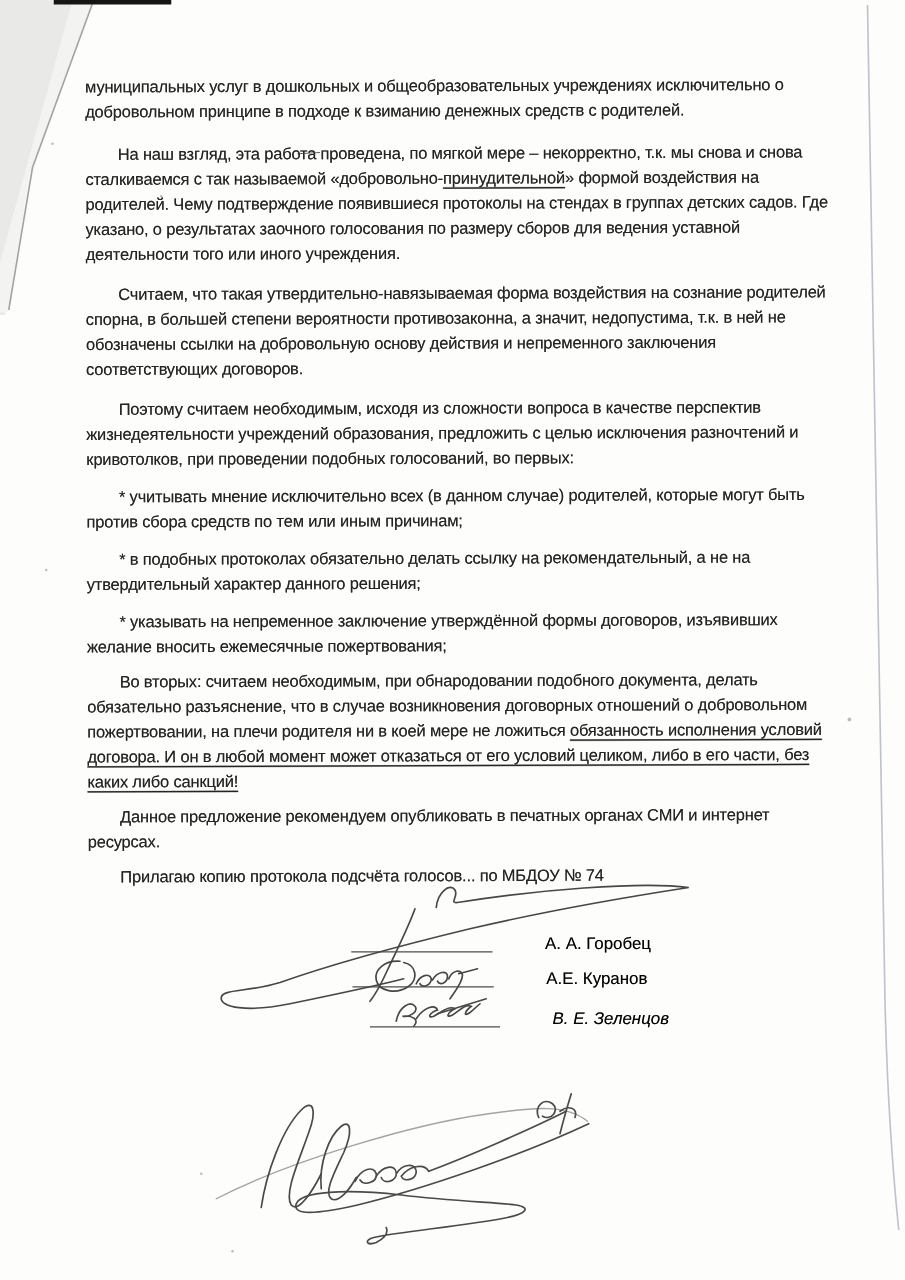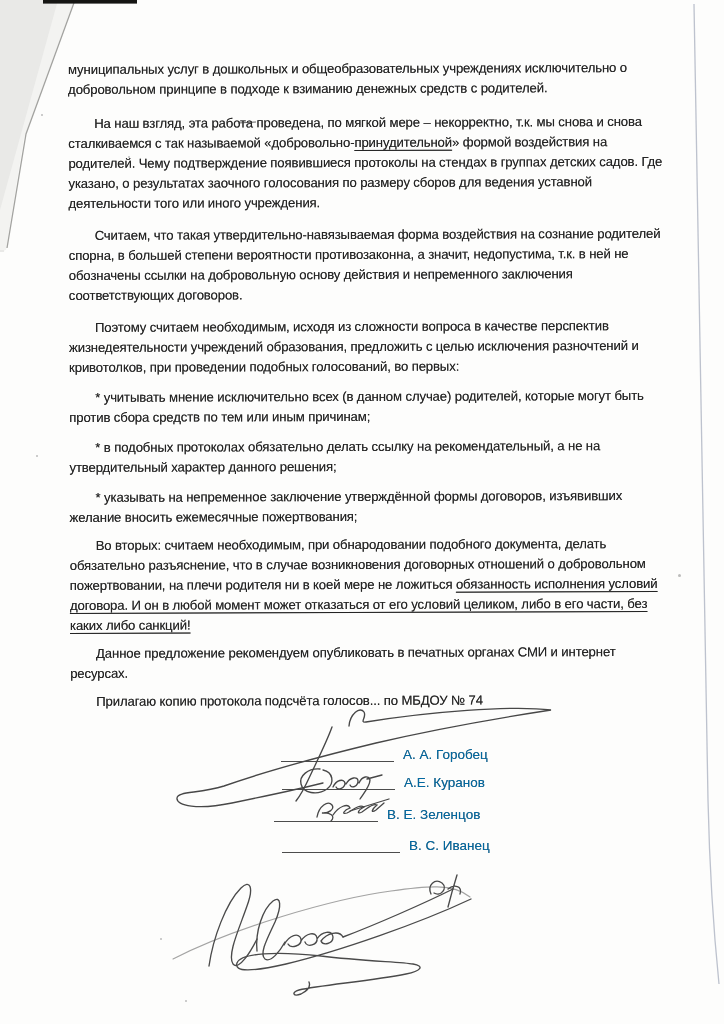--- a/index.html
+++ b/index.html
@@ -19,22 +19,22 @@
   }
   .content p{margin:0 0 10px 0;}
   .ind{text-indent:26px;}
   .mb14{margin-bottom:14px !important;}
   .mb12{margin-bottom:12px !important;}
   .mb8{margin-bottom:8px !important;}
   .u{text-decoration:underline;text-decoration-thickness:1.1px;text-underline-offset:2.5px;}
   
   .sigrow{position:absolute;display:flex;align-items:flex-end;gap:9px;height:20px;}
   .sigline{width:113px;border-bottom:1.6px solid #4c4c4c;height:100%;}
-  .signame{font-size:13.5px;color:#0369a1;white-space:nowrap;line-height:15px;
-           text-shadow:0 0 .5px rgba(40,40,40,.6);}
+  .signame{font-size:13.5px;color:#000000;white-space:nowrap;line-height:15px;
+           text-shadow:0 0 .5px rgba(40,40,40,.6);margin-left:33px;}
   
   svg.overlay{position:absolute;inset:0;pointer-events:none;}
   .speck{position:absolute;background:rgba(90,90,90,.4);border-radius:50%;}
 </style>
 </head>
 <body>
 
 <div class="page">
 
   <div class="content">
@@ -60,27 +60,23 @@
   </div>
 
   <div class="sigrow" style="left:281px;top:742px;">
     <span class="sigline"></span>
     <span class="signame">А. А. Горобец</span>
   </div>
   <div class="sigrow" style="left:282px;top:770px;text-align:right;">
     <span class="sigline"></span>
     <span class="signame">А.Е. Куранов</span>
   </div>
-  <div class="sigrow" style="left:274px;top:802px;">
+  <div class="sigrow" style="left:296px;top:802px;font-style:italic;">
     <span class="sigline" style="width:104px;"></span>
     <span class="signame">В. Е. Зеленцов</span>
-  </div>
-  <div class="sigrow" style="left:282px;top:833px;">
-    <span class="sigline" style="width:118px;"></span>
-    <span class="signame">В. С. Иванец</span>
   </div>
 
   <div class="speck" style="left:41px;top:114px;width:2px;height:2px;"></div>
   <div class="speck" style="left:128px;top:156px;width:2px;height:2px;"></div>
   <div class="speck" style="left:36px;top:455px;width:2px;height:2px;"></div>
   <div class="speck" style="left:678px;top:574px;width:3px;height:3px;"></div>
   <div class="speck" style="left:160px;top:938px;width:2px;height:2px;"></div>
   <div class="speck" style="left:185px;top:1000px;width:2px;height:2px;"></div>
 
   <svg class="overlay" width="724" height="1024" viewBox="0 0 724 1024">

